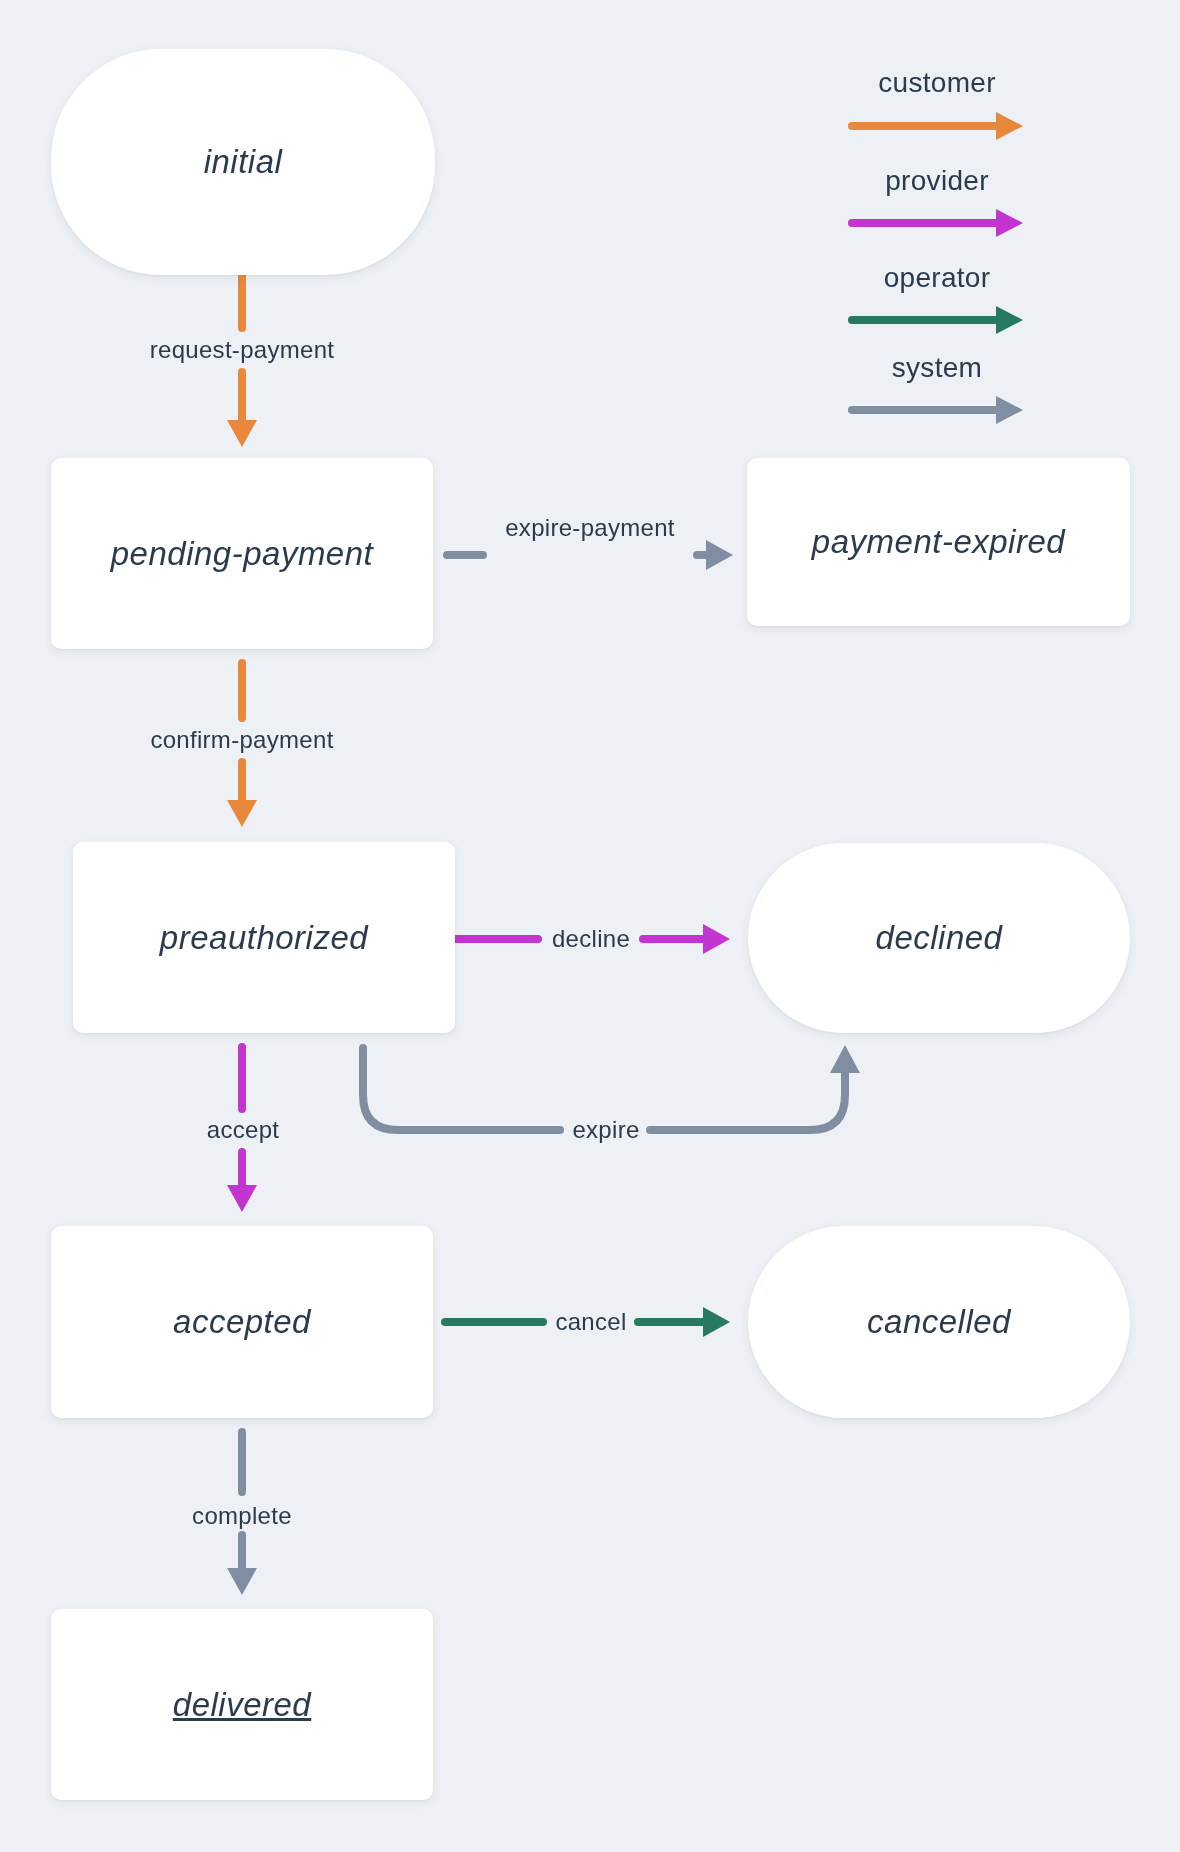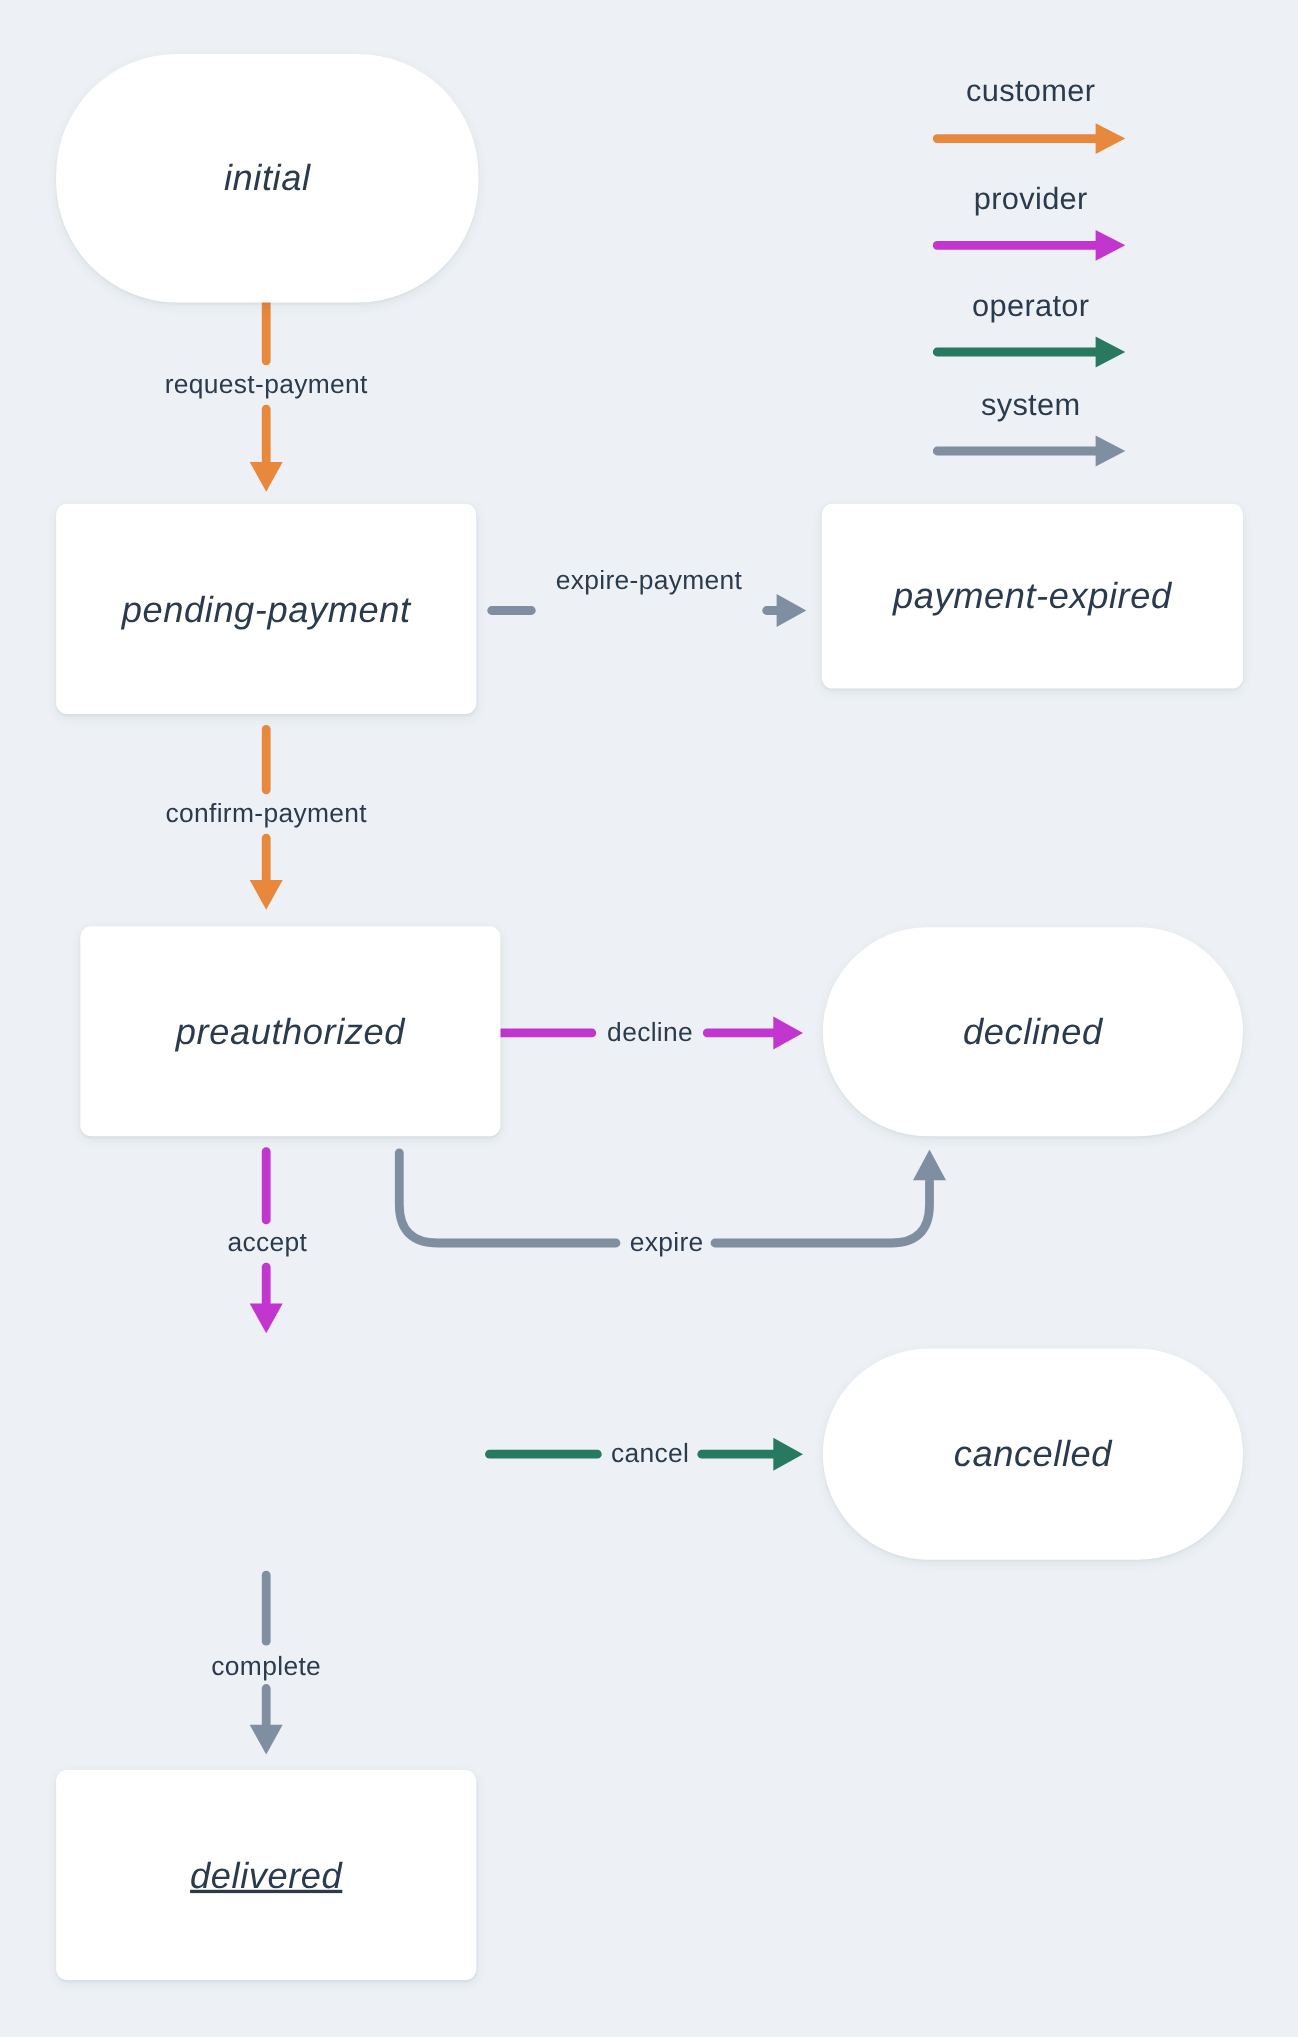--- a/index.html
+++ b/index.html
@@ -92,20 +92,21 @@
   <div class="node pill" style="left:51px;top:49px;width:384px;height:226px;">initial</div>
 
   <div class="node rect" style="left:51px;top:458px;width:382px;height:191px;">pending-payment</div>
 
   <div class="node rect" style="left:747px;top:458px;width:383px;height:168px;">payment-expired</div>
 
   <div class="node rect" style="left:51px;top:842px;width:382px;height:191px;margin-left:22px;">preauthorized</div>
 
   <div class="node pill" style="left:748px;top:843px;width:382px;height:190px;">declined</div>
 
+  <div class="node rect" style="left:51px;top:1226px;width:382px;height:192px;">accepted</div>
 
   <div class="node pill" style="left:748px;top:1226px;width:382px;height:192px;">cancelled</div>
 
   <div class="node rect" style="left:51px;top:1609px;width:382px;height:191px;text-decoration:underline;">delivered</div>
 
   <div class="edge-label" style="left:242px;top:350px;">request-payment</div>
 
   <div class="edge-label" style="left:590px;top:528px;">expire-payment</div>
 
   <div class="edge-label" style="left:242px;top:740px;">confirm-payment</div>

